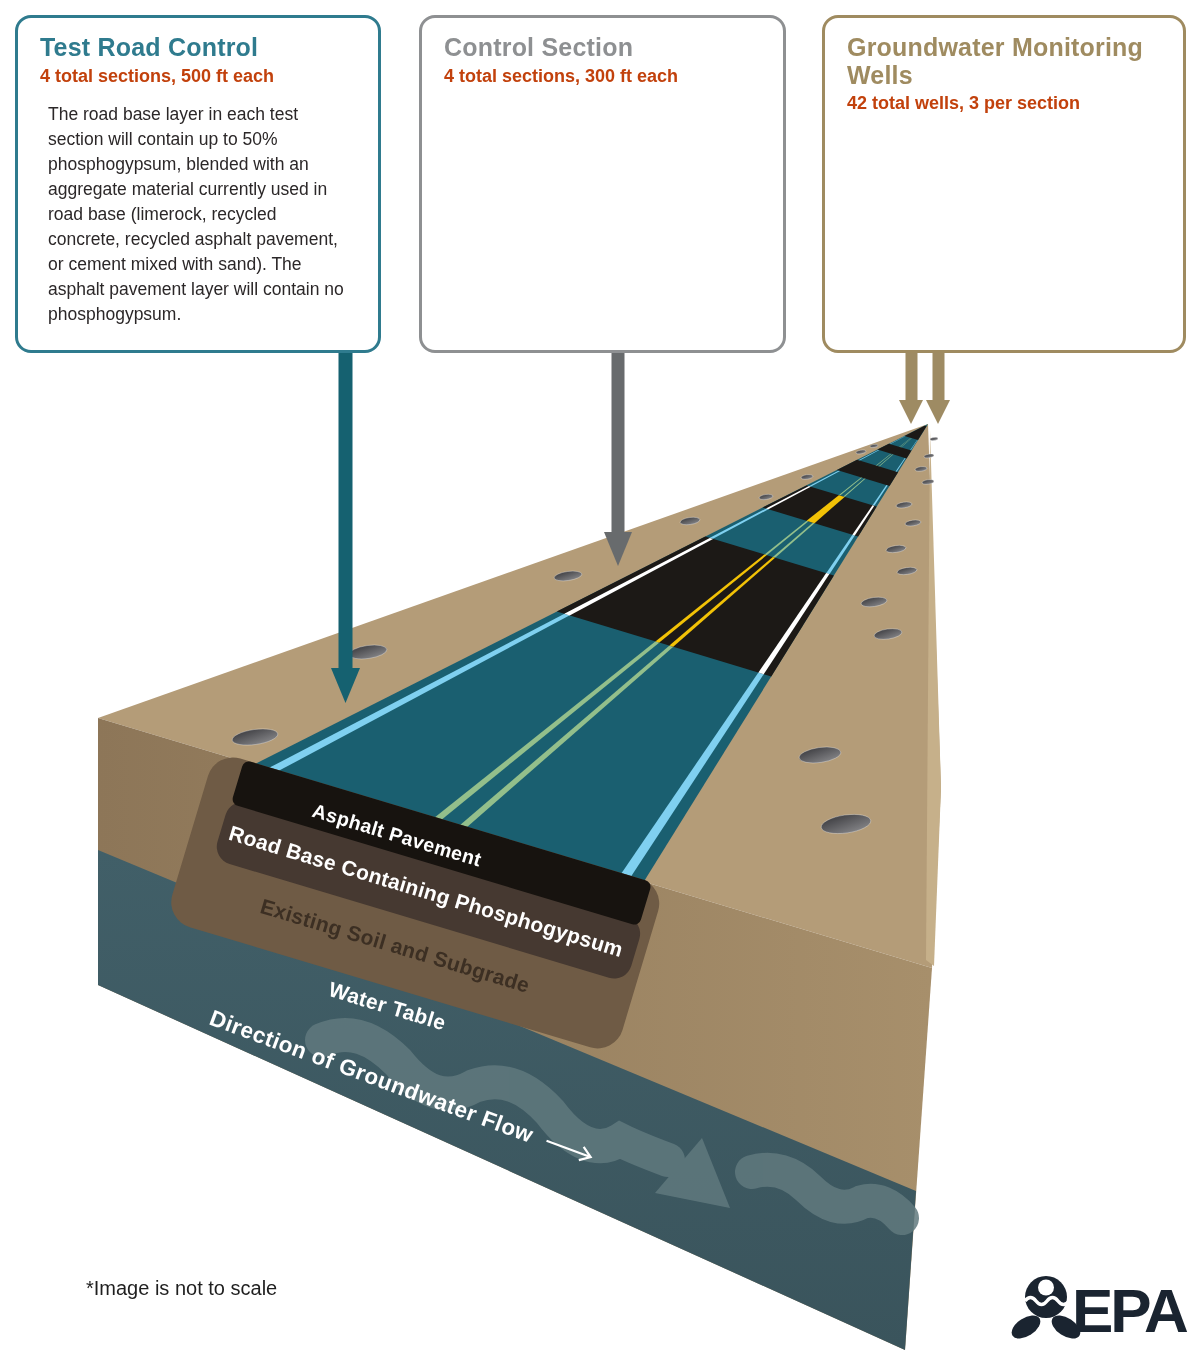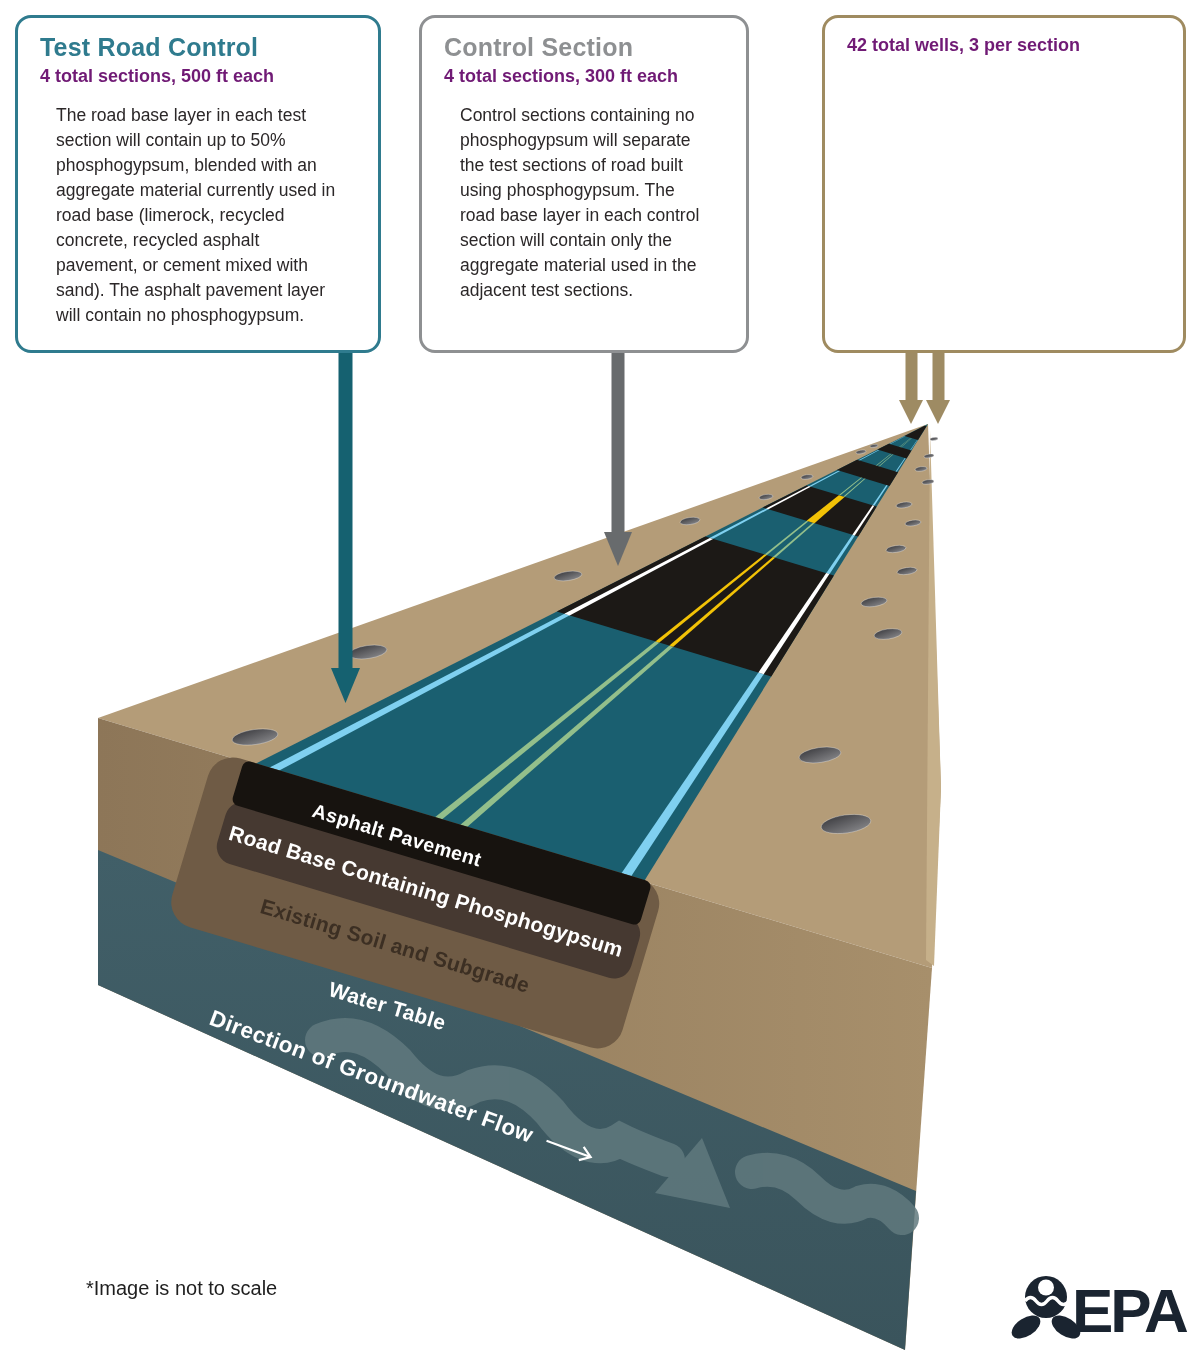--- a/index.html
+++ b/index.html
@@ -1,24 +1,24 @@
 <!DOCTYPE html>
 <html><head>
 <meta charset="utf-8">
 <style>
   html,body{margin:0;padding:0;background:#fff;}
   body{width:1200px;height:1350px;position:relative;font-family:"Liberation Sans",sans-serif;overflow:hidden;}
   #scene{position:absolute;left:0;top:0;z-index:0;}
   .callout{position:absolute;top:15px;height:338px;box-sizing:border-box;background:#fff;
            border:3px solid #888;border-radius:16px;padding:16px 20px 10px 22px;z-index:2;}
   .callout-title{margin:0 0 3px 0;font-size:25px;font-weight:bold;line-height:1.1;letter-spacing:.2px;}
-  .callout-subtitle{margin:0 0 15px 0;font-size:18px;font-weight:bold;color:#701a75;line-height:1.25;}
-  .callout-body{margin:16px;font-size:17.5px;line-height:1.43;color:#2b2728;}
+  .callout-subtitle{margin:0 0 15px 0;font-size:18px;font-weight:bold;color:#c2410c;line-height:1.25;}
+  .callout-body{margin:8px;font-size:17.5px;line-height:1.43;color:#2b2728;}
   #callout-1{left:15px;width:366px;}
-  #callout-2{left:419px;width:330px;}
+  #callout-2{left:419px;width:367px;}
   #callout-3{left:822px;width:364px;}
   text{font-family:"Liberation Sans",sans-serif;}
 </style>
 </head>
 <body>
 
 <svg id="scene" width="1200" height="1350" viewBox="0 0 1200 1350" xmlns="http://www.w3.org/2000/svg">
   <defs>
     <linearGradient id="frontGrad" x1="0" y1="0" x2="1" y2="0">
       <stop offset="0" stop-color="#8d7658"></stop>
@@ -142,18 +142,18 @@
 
 <div id="callout-1" class="callout" style="border-color: rgb(47, 123, 142);">
   <h2 class="callout-title" style="color: rgb(47, 123, 142);">Test Road Control</h2>
   <p class="callout-subtitle">4 total sections, 500 ft each</p>
   <p class="callout-body">The road base layer in each test section will contain up to 50% phosphogypsum, blended with an aggregate material currently used in road base (limerock, recycled concrete, recycled asphalt pavement, or cement mixed with sand). The asphalt pavement layer will contain no phosphogypsum.</p>
 </div>
 
 <div id="callout-2" class="callout" style="border-color: rgb(142, 144, 146);">
   <h2 class="callout-title" style="color: rgb(142, 144, 146);">Control Section</h2>
   <p class="callout-subtitle">4 total sections, 300 ft each</p>
-  <p class="callout-body">Control sections containing no phosphogypsum will separate the test sections of road built using phosphogypsum. The road base layer in each control section will contain only the aggregate material used in the adjacent test sections.</p>
 </div>
 
 <div id="callout-3" class="callout" style="border-color: rgb(159, 139, 96);">
+  <h2 class="callout-title" style="color: rgb(159, 139, 96);">Groundwater Monitoring Wells</h2>
   <p class="callout-subtitle">42 total wells, 3 per section</p>
 </div>
 
 </body></html>

